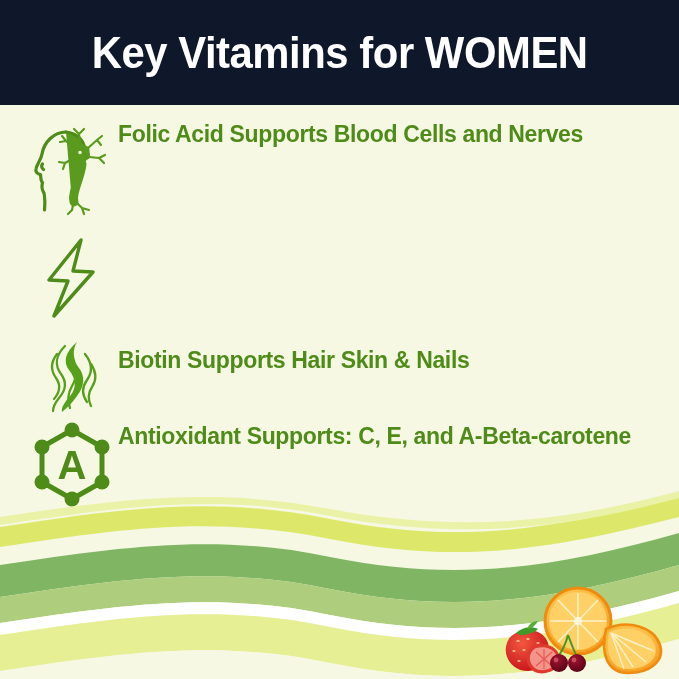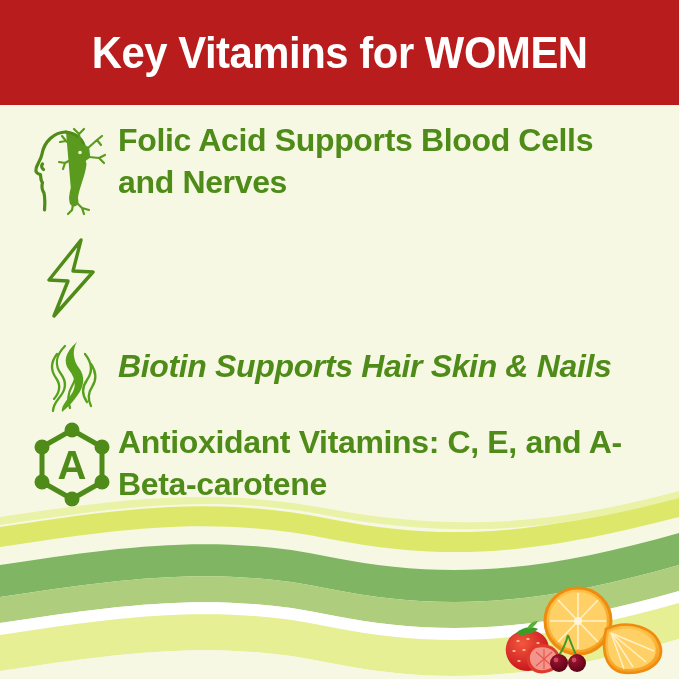--- a/index.html
+++ b/index.html
@@ -21,21 +21,21 @@
     overflow: hidden;
   }
 
   
   .header-band {
     position: absolute;
     left: 0;
     top: 0;
     width: 679px;
     height: 105px;
-    background: #b91c1c;
+    background: #0f172a;
     display: flex;
     align-items: center;
     justify-content: center;
   }
   .header-title {
     color: #ffffff;
     font-family: "Liberation Sans Narrow", "Liberation Sans", sans-serif;
     font-size: 45px;
     font-weight: bold;
     letter-spacing: -0.5px;
@@ -52,40 +52,40 @@
     width: 679px;
   }
   .benefit-row {
     display: flex;
     align-items: flex-start;
     padding: 0 24px 0 26px;
     box-sizing: border-box;
   }
   .benefit-row.r1 { height: 112px; }
   .benefit-row.r2 { height: 110px; }
-  .benefit-row.r3 { height: 78px; font-style: italic; }
+  .benefit-row.r3 { height: 78px; }
   .benefit-row.r4 { height: 112px; }
 
   .benefit-icon {
     flex: 0 0 92px;
     width: 92px;
     display: flex;
     align-items: flex-start;
     justify-content: center;
     padding-top: 6px;
     box-sizing: border-box;
   }
   .benefit-row.r3 .benefit-icon { padding-top: 0px; }
   .benefit-row.r4 .benefit-icon { padding-top: 4px; }
 
   .benefit-text {
     flex: 1 1 auto;
     color: #4e8b18;
     font-family: "Liberation Sans", sans-serif;
-    font-size: 32px;
+    font-size: 23px;
     font-weight: bold;
     line-height: 1.30;
     letter-spacing: -0.35px;
     padding-top: 2px;
   }
   .benefit-row.r2 .benefit-text { padding-top: 4px; }
   .benefit-row.r3 .benefit-text { padding-top: 6px; }
   .benefit-row.r4 .benefit-text { padding-top: 4px; }
 
   
@@ -192,21 +192,21 @@
             <circle cx="42" cy="8" r="7.5"></circle>
             <circle cx="72" cy="25" r="7.5"></circle>
             <circle cx="72" cy="60" r="7.5"></circle>
             <circle cx="42" cy="77" r="7.5"></circle>
             <circle cx="12" cy="60" r="7.5"></circle>
             <circle cx="12" cy="25" r="7.5"></circle>
           </g>
           <text x="42" y="57" text-anchor="middle" font-family="Liberation Sans, sans-serif" font-size="40" font-weight="bold" fill="#4e8b18">A</text>
         </svg>
       </div>
-      <div class="benefit-text">Antioxidant Vitamins: C, E, and A-Beta-carotene</div>
+      <div class="benefit-text">Antioxidant Supports: C, E, and A-Beta-carotene</div>
     </div>
 
   </div>
 
   <div class="waves">
     <svg viewBox="0 0 679 190" preserveAspectRatio="none" xmlns="http://www.w3.org/2000/svg">
 
       <path d="M0 38 C120 20 210 6 330 30 C450 54 540 44 679 8 L679 28
                C540 64 450 74 330 50 C210 26 120 40 0 58 Z" fill="#dde86a"></path>
 

